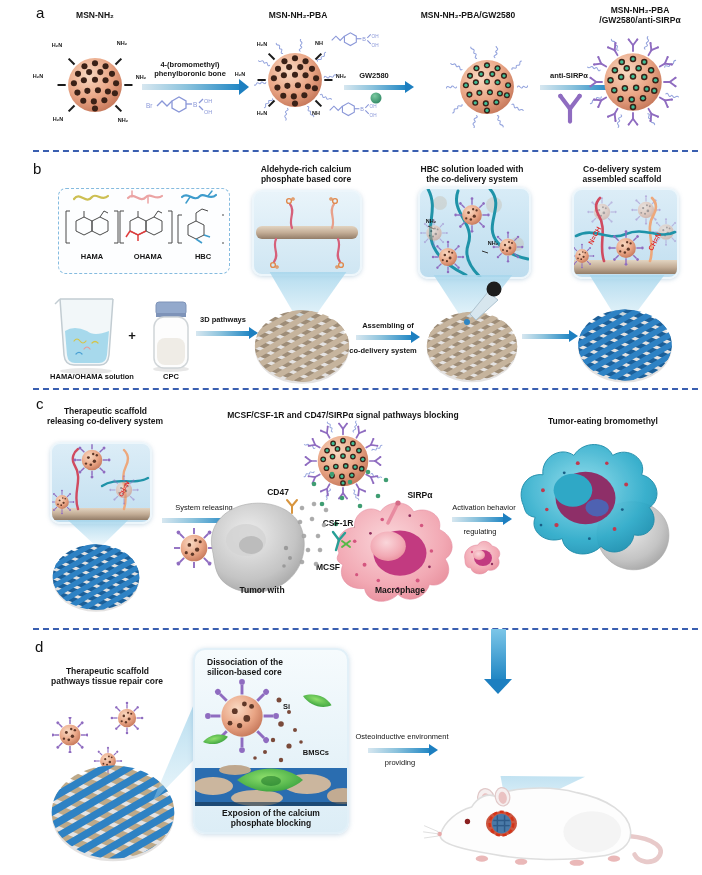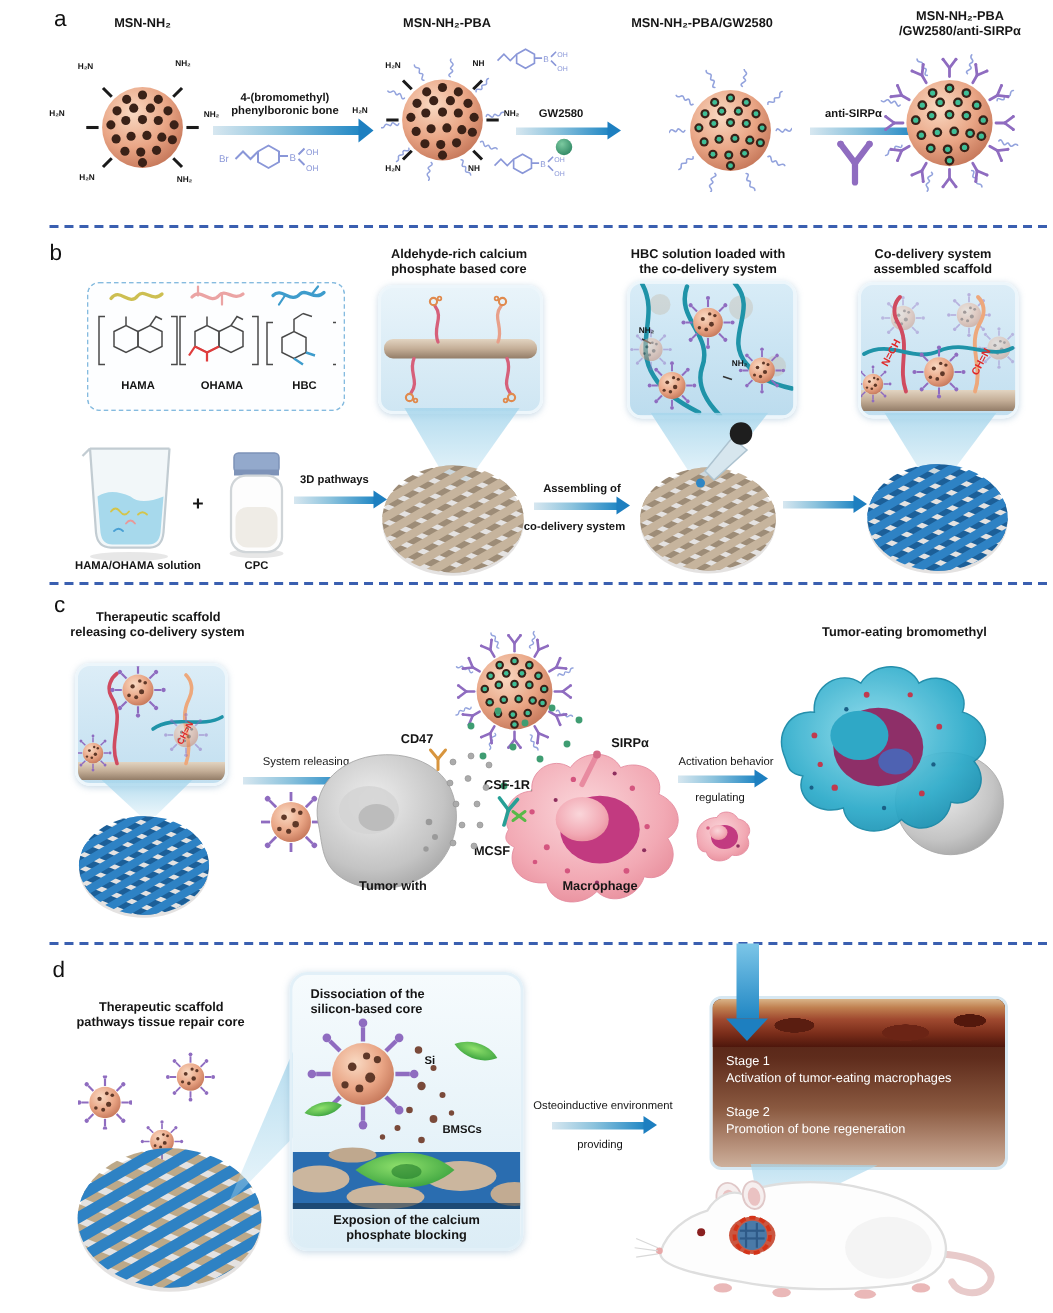--- a/index.html
+++ b/index.html
@@ -602,20 +602,21 @@
 <div class="fun" style="left:588px;top:275px;width:78px;height:48px;clip-path:polygon(2% 0,98% 0,52% 100%,40% 100%)"></div>
 <svg class="abs" style="left:574px;top:306px;--s1:#2e82c4;--s2:#1c5f98" width="102" height="78" viewBox="0 0 140 110">
       <use href="#scafG"></use>
     </svg>
 
 <div class="divider" style="top:388px"></div>
 
 <div class="pletter" style="left:36px;top:395px">c</div>
 <div class="lbl" style="left:38px;top:406px;width:135px">Therapeutic scaffold</div>
 <div class="lbl" style="left:30px;top:416px;width:150px">releasing co-delivery system</div>
+<div class="lbl" style="left:210px;top:410px;width:266px">MCSF/CSF-1R and CD47/SIRPα signal pathways blocking</div>
 <div class="lbl" style="left:533px;top:416px;width:140px">Tumor-eating bromomethyl</div>
 
 <div class="ibox" style="left:50px;top:442px;width:98px;height:78px;background:linear-gradient(180deg,#dcedf7,#c2dff0)">
   <svg width="98" height="78" viewBox="0 0 98 78">
     <rect x="0" y="64" width="98" height="12" fill="url(#gRod)"></rect>
     <g fill="none" stroke-linecap="round">
       <path d="M26,65 C20,48 32,36 22,20 C19,14 22,8 26,5" stroke="#d04b60" stroke-width="2.4"></path>
       <path d="M72,65 C78,48 66,38 74,22 C77,16 76,10 72,6" stroke="#eda87c" stroke-width="2.4"></path>
       <path d="M50,42 C64,32 82,42 96,34" stroke="#1f93a8" stroke-width="2.4"></path>
     </g>
@@ -888,36 +889,29 @@
       <rect x="0" y="152" width="152" height="4" fill="#16334f" opacity="0.6"></rect>
       <g fill="url(#gGreen)">
             <use href="#leafG" transform="translate(42,130) scale(2.2)"></use>
           </g>
       <ellipse cx="76" cy="131" rx="10" ry="5" fill="#1f7a2a" opacity="0.6"></ellipse>
     </g>
   </svg>
   <div class="lbl" style="left:12px;top:7px;width:120px;text-align:left">Dissociation of the</div>
   <div class="lbl" style="left:12px;top:17px;width:120px;text-align:left">silicon-based core</div>
   <div class="lbl t7b" style="left:88px;top:52px;width:20px;text-align:left">Si</div>
-  <div class="lbl t7b" style="left:100px;top:98px;width:50px;text-align:left">BMSCs</div>
+  <div class="lbl t7b" style="left:84px;top:98px;width:50px;text-align:right">BMSCs</div>
   <div class="lbl" style="left:6px;top:158px;width:140px">Exposion of the calcium</div>
   <div class="lbl" style="left:6px;top:168px;width:140px">phosphate blocking</div>
 </div>
 
 <div class="lbl n t7" style="left:342px;top:732px;width:120px">Osteoinductive environment</div>
 <div class="har sm" style="left:368px;top:748px;width:62px"></div>
 <div class="lbl n t7" style="left:372px;top:758px;width:56px">providing</div>
 
-<div class="sbox" style="left:473px;top:664px">
-  <div class="sbone"></div>
-  <div class="stxt" style="left:9px;top:36px">Stage 1</div>
-  <div class="stxt" style="left:9px;top:47px">Activation of tumor-eating macrophages</div>
-  <div class="stxt" style="left:9px;top:70px">Stage 2</div>
-  <div class="stxt" style="left:9px;top:81px">Promotion of bone regeneration</div>
-</div>
 <div class="varr" style="left:491px;top:629px;height:50px"></div>
 
 <div class="fun" style="left:497px;top:776px;width:88px;height:38px;clip-path:polygon(4% 0,100% 2%,12% 100%);background:linear-gradient(180deg,rgba(167,214,236,.7),rgba(190,226,242,.25))"></div>
 <svg class="abs" style="left:422px;top:772px" width="258" height="98" viewBox="0 0 250 95">
   <path d="M200,62 C225,64 238,74 228,84 C222,89 210,88 206,80" fill="none" stroke="#e8caca" stroke-width="4.5" stroke-linecap="round"></path>
   <ellipse cx="62" cy="26" rx="8" ry="10" fill="#f6efef" stroke="#e0c8c8" stroke-width="1.2" transform="rotate(-14 62 26)"></ellipse>
   <ellipse cx="62" cy="27" rx="4.5" ry="6.5" fill="#eac2c2" transform="rotate(-14 62 26)"></ellipse>
   <path d="M18,60 C22,48 34,38 48,34 C54,24 64,20 72,24 C80,16 120,12 150,20 C180,26 200,40 202,56 C204,70 192,80 170,82 C140,86 100,86 70,80 C45,76 14,70 18,60 Z" fill="#fdfdfd" stroke="#dedede" stroke-width="1.5"></path>
   <ellipse cx="78" cy="24" rx="7" ry="9" fill="#f6efef" stroke="#e0c8c8" stroke-width="1.2" transform="rotate(-10 78 24)"></ellipse>
   <ellipse cx="78" cy="25" rx="4" ry="6" fill="#eac2c2" transform="rotate(-10 78 24)"></ellipse>

